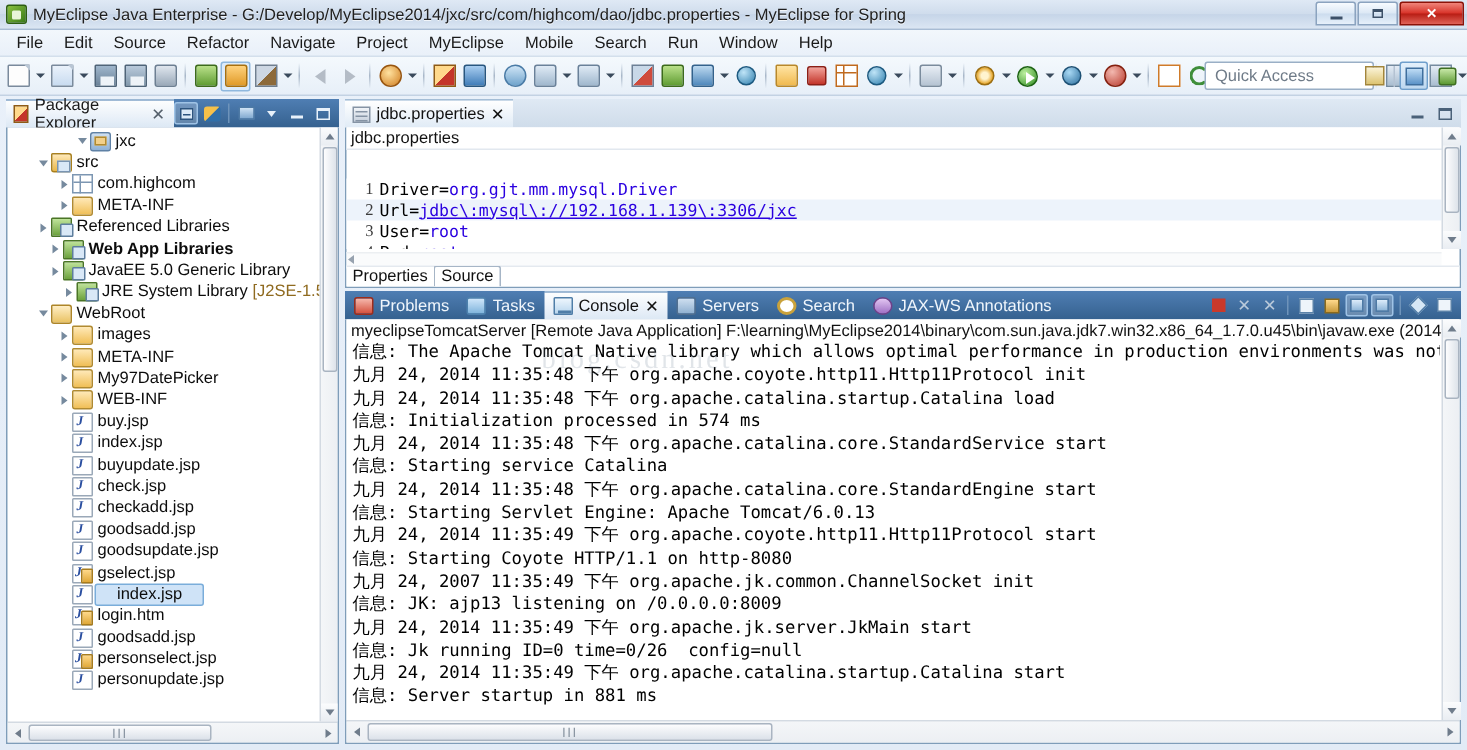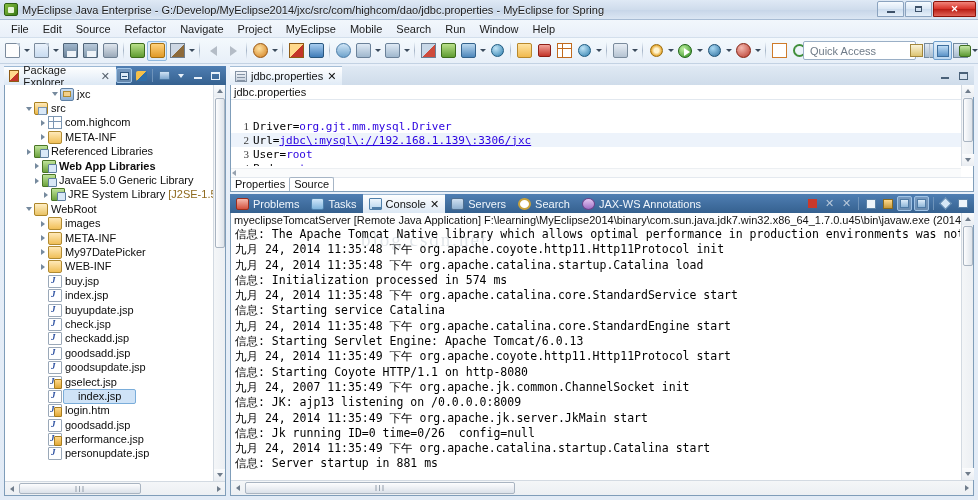--- a/index.html
+++ b/index.html
@@ -684,21 +684,21 @@
               <span class="tlabel">login.htm</span>
             </div>
             <div class="trow" style="padding-left: 32px;">
               <div class="twist"></div>
               <div class="ticon ic-jsp"></div>
               <span class="tlabel">goodsadd.jsp</span>
             </div>
             <div class="trow" style="padding-left: 32px;">
               <div class="twist"></div>
               <div class="ticon ic-jspw"></div>
-              <span class="tlabel">performance.jsp</span>
+              <span class="tlabel">personselect.jsp</span>
             </div>
             <div class="trow" style="padding-left: 32px;">
               <div class="twist"></div>
               <div class="ticon ic-jsp"></div>
               <span class="tlabel">personupdate.jsp</span>
             </div>
           </div>
         <div class="vscroll">
           <div class="up"></div>
           <div class="thumb" style="top:13px;height:150px;"></div>

